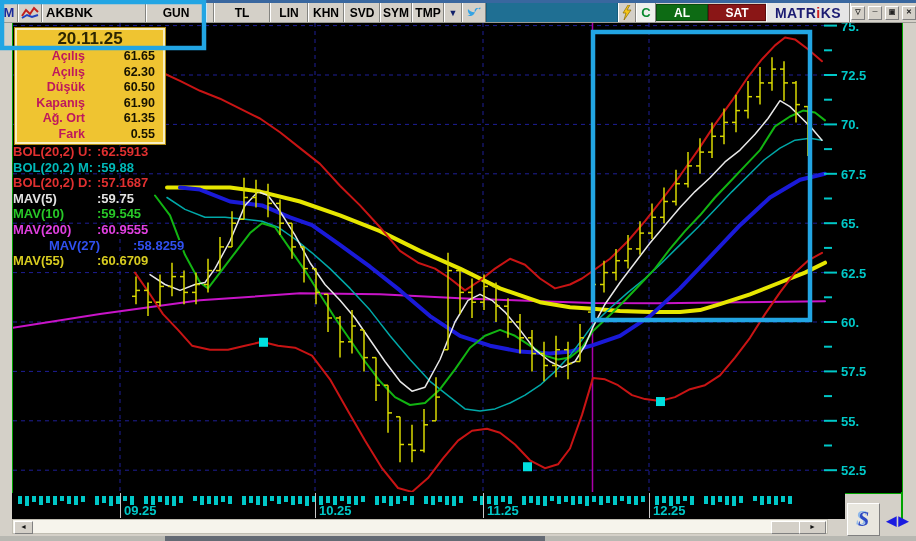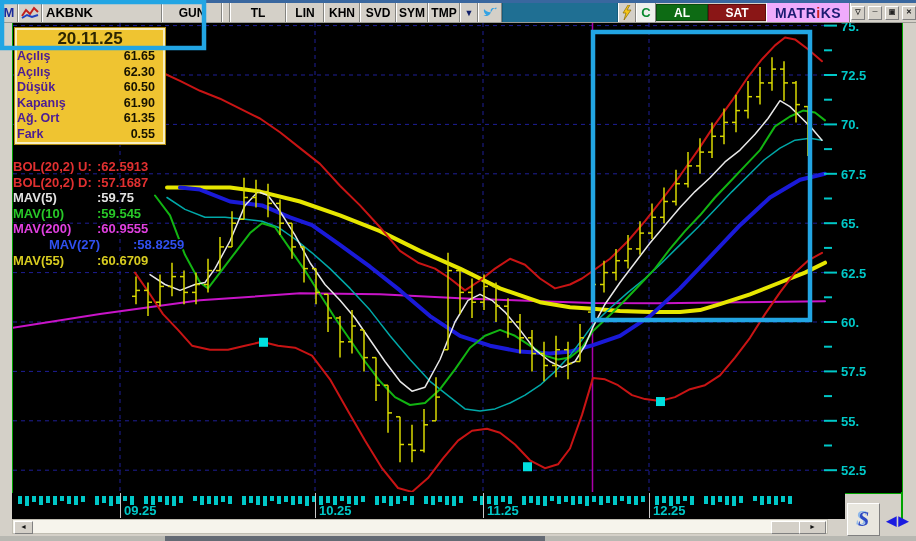--- a/index.html
+++ b/index.html
@@ -6,53 +6,53 @@
   body{width:916px;height:541px;position:relative;background:#d4d0c8;
        font-family:"Liberation Sans",sans-serif;overflow:hidden;-webkit-font-smoothing:antialiased}
   .topline{position:absolute;left:0;top:0;width:916px;height:3px;background:#39679f;z-index:4}
   
   .toolbar{position:absolute;left:0;top:3px;width:916px;height:19px;display:flex;
            background:#d4d0c8;border-bottom:1px solid #9a9a94;z-index:4;align-items:stretch}
   .tcell{display:flex;align-items:center;justify-content:center;font-size:12px;font-weight:bold;
          color:#000;border-left:1px solid #ffffff;border-right:1px solid #848480;white-space:nowrap;box-sizing:border-box}
   .w-m{width:18px;color:#1a2a9a;font-size:13px}
   .w-icon{width:24px}
-  .w-sym{width:120px;justify-content:flex-start;padding-left:3px;font-size:13px}
+  .w-sym{width:104px;justify-content:flex-start;padding-left:3px;font-size:13px}
   .w-gun{width:60px}.w-sp{width:8px}.w-tl{width:56px}.w-lin{width:38px}.w-khn{width:36px}
   .w-svd{width:36px}.w-sym2{width:32px}.w-tmp{width:32px}
   .w-dd{width:18px;color:#10206a;font-size:9px}
   .w-bird{width:24px}
   .teal{flex:1;background:#1f6f93;border-left:1px solid #155d7d;border-right:1px solid #155d7d}
   .w-bolt{width:18px}
   .w-c{width:20px;color:#0a8a30;background:#eef0ec;font-size:13px}
   .w-al{width:52px;background:#0d6b14;color:#fff;border:1px solid #majority;border:1px solid #0a4a0e;margin:1px 0}
   .w-sat{width:58px;background:#8a1616;color:#fff;border:1px solid #5c0d0d;margin:1px 0}
-  .w-brand{width:84px;background:#f0abfc;color:#1c1c72;font-size:14px;letter-spacing:.5px}
+  .w-brand{width:84px;background:#e5e5e5;color:#1c1c72;font-size:14px;letter-spacing:.5px}
   .w-win{width:66px;gap:3px;border-right:none}
   .winbtn{width:12px;height:12px;background:#d4d0c8;border:1px solid #808080;
           border-top-color:#fff;border-left-color:#fff;font-size:7px;line-height:10px;text-align:center;color:#222}
   .brand-i{color:#cc2222}
   
   .chart-area{position:absolute;left:12px;top:22px;width:889px;height:470px;background:#000;
               border:1px solid #00a300;box-sizing:content-box;z-index:1}
   .date-strip{position:absolute;left:12px;top:493px;width:833px;height:26px;background:#000;z-index:1}
   .green-edge{position:absolute;left:901px;top:492px;width:2px;height:28px;background:#00a300;z-index:1}
   svg.layer{position:absolute;left:0;top:0;width:916px;height:541px;pointer-events:none}
   #chart-svg{z-index:2}
   #annot-svg{z-index:40}
   
   .info-box{position:absolute;left:15px;top:28px;width:146px;z-index:6;background:#efc431;
             border:2px solid #f8eec2;box-shadow:0 0 0 1px #b08c10}
   .info-date{height:17px;line-height:17px;text-align:center;font-size:17px;font-weight:bold;color:#2e2600;
              border-bottom:2px solid #f8eec2}
   .irow{display:flex;height:15.5px;line-height:15.5px;font-size:12.5px;font-weight:bold}
-  .ilab{width:68px;color:#4c1d95}
+  .ilab{width:68px;text-align:right;color:#be185d}
   .ival{flex:1;text-align:right;padding-right:8px;color:#171200}
   
-  .indicators{position:absolute;left:13px;top:159px;z-index:5}
+  .indicators{position:absolute;left:13px;top:144px;z-index:5}
   .ind{height:15.6px;line-height:15.6px;font-size:13px;font-weight:bold;white-space:pre;
        text-shadow:1px 1px 0 #000,-1px -1px 0 #000,1px -1px 0 #000,-1px 1px 0 #000}
   .ind .lab{display:inline-block;min-width:84px}
   
   .scrollbar{position:absolute;left:12px;top:519px;width:816px;height:15px;background:#f6f4ec;
              border:1px solid #c0bdb2;box-sizing:border-box;z-index:3}
   .sbtn{position:absolute;top:1px;height:11px;background:#d4d0c8;border:1px solid #808080;
         border-top-color:#fff;border-left-color:#fff;font-size:7px;line-height:10px;text-align:center;color:#111}
   .sb-left{left:1px;width:17px}
   .sb-right{right:1px;width:25px}
@@ -498,20 +498,21 @@
       </div>
       <div class="irow">
         <span class="ilab">Fark</span>
         <span class="ival">0.55</span>
       </div>
     </div>
 </div>
 
 <div class="indicators" id="indicator-rows">
     <div class="ind" style="color: rgb(224, 48, 48);"><span class="lab">BOL(20,2) U:</span><span>:62.5913</span></div>
+    <div class="ind" style="color: rgb(0, 184, 184);"><span class="lab">BOL(20,2) M:</span><span>:59.88</span></div>
     <div class="ind" style="color: rgb(224, 48, 48);"><span class="lab">BOL(20,2) D:</span><span>:57.1687</span></div>
     <div class="ind" style="color: rgb(226, 226, 226);"><span class="lab">MAV(5)</span><span>:59.75</span></div>
     <div class="ind" style="color: rgb(40, 200, 40);"><span class="lab">MAV(10)</span><span>:59.545</span></div>
     <div class="ind" style="color: rgb(224, 64, 224);"><span class="lab">MAV(200)</span><span>:60.9555</span></div>
     <div class="ind" style="color: rgb(48, 80, 240); padding-left: 36px;"><span class="lab">MAV(27)</span><span>:58.8259</span></div>
     <div class="ind" style="color: rgb(216, 204, 32);"><span class="lab">MAV(55)</span><span>:60.6709</span></div>
   </div>
 
 <div class="scrollbar">
   <div class="sbtn sb-left">◄</div>

